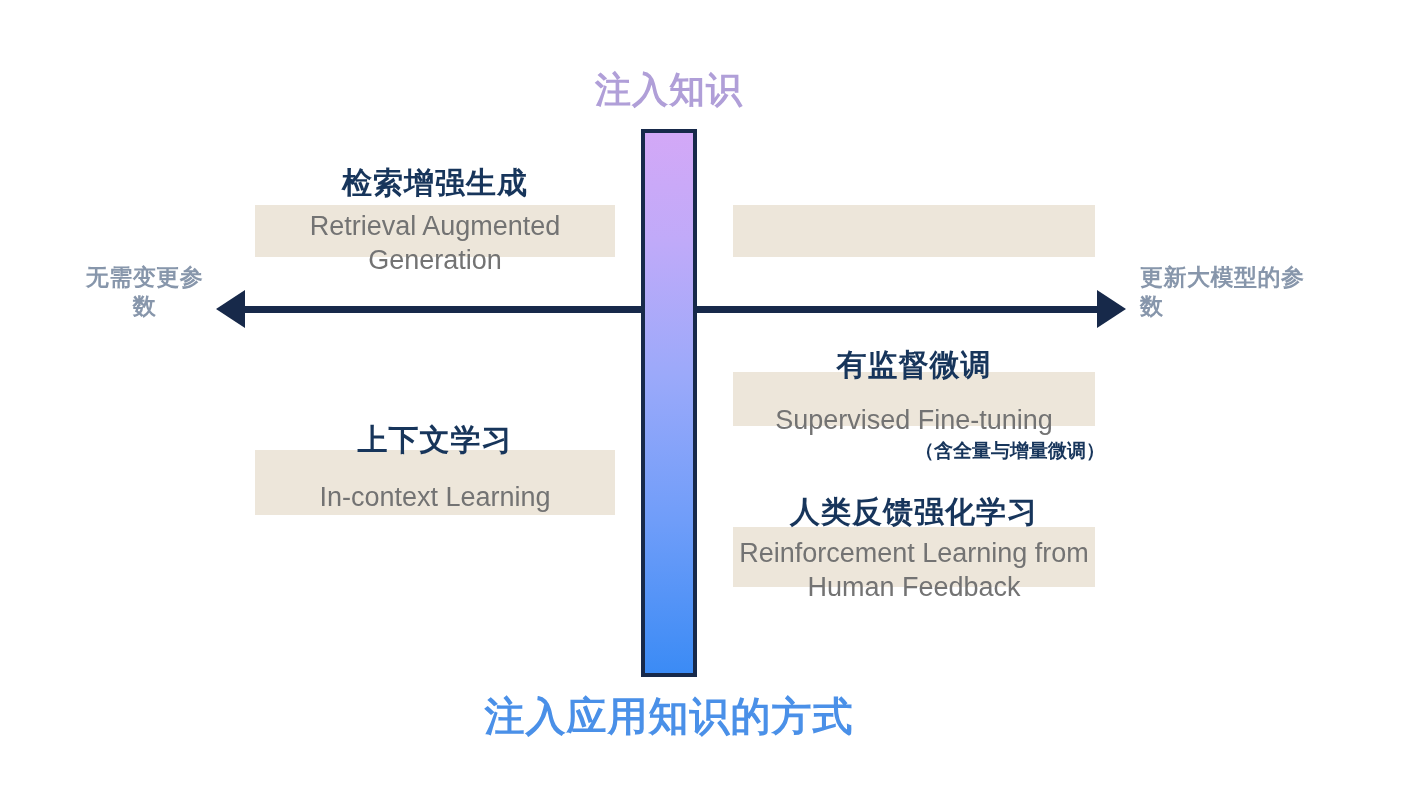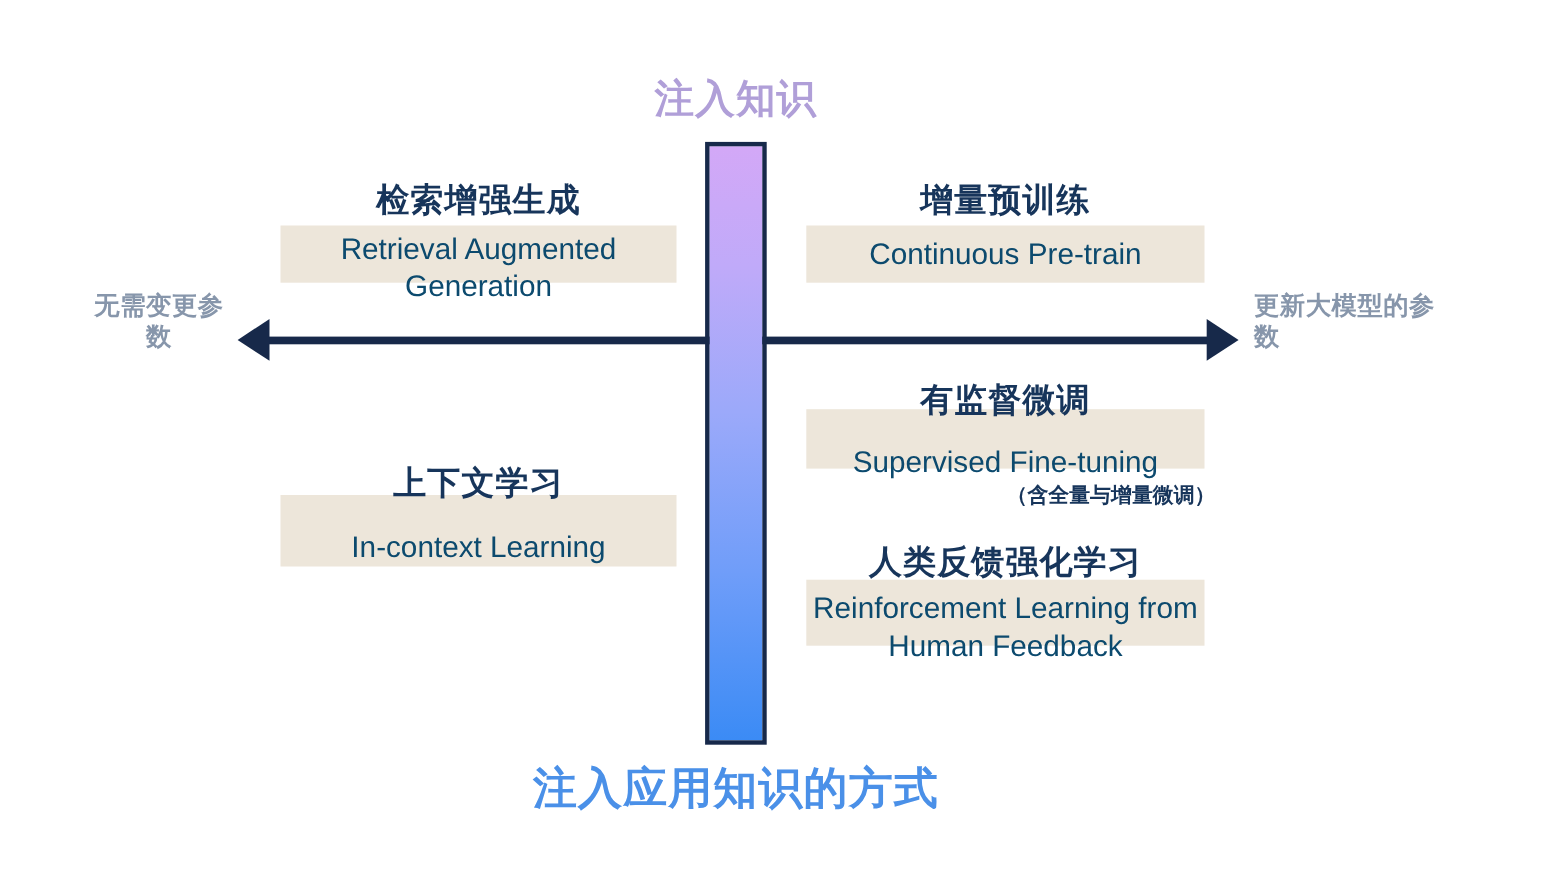--- a/index.html
+++ b/index.html
@@ -124,21 +124,21 @@
     color: #17355B;
     font-size: 30px;
     font-weight: bold;
     text-align: center;
     letter-spacing: 1px;
     line-height: 1.15;
     position: relative;
     z-index: 2;
   }
   .item-en {
-    color: #0c4a6e;
+    color: #737373;
     font-size: 27px;
     font-weight: normal;
     text-align: center;
     line-height: 1.26;
     position: relative;
     z-index: 2;
   }
   .item-note {
     color: #17355B;
     font-size: 19px;
@@ -165,24 +165,20 @@
   <div class="axis-label left-label">无需变更参数</div>
   <div class="axis-label right-label">更新大模型的参数</div>
 
   <div class="band" style="left:255px; top:205px; width:360px; height:52px;"></div>
   <div class="item" style="left:235px; top:166px; width:400px;">
     <div class="item-cn">检索增强生成</div>
     <div class="item-en" style="margin-top:8px; padding:0 10px;">Retrieval Augmented Generation</div>
   </div>
 
   <div class="band" style="left:733px; top:205px; width:362px; height:52px;"></div>
-  <div class="item" style="left:723px; top:166px; width:382px;">
-    <div class="item-cn">增量预训练</div>
-    <div class="item-en" style="margin-top:13px;">Continuous Pre-train</div>
-  </div>
 
   <div class="band" style="left:733px; top:372px; width:362px; height:54px;"></div>
   <div class="item" style="left:723px; top:348px; width:382px;">
     <div class="item-cn">有监督微调</div>
     <div class="item-en" style="margin-top:20px;">Supervised Fine-tuning</div>
     <div class="item-note" style="margin-top:3px;">（含全量与增量微调）</div>
   </div>
 
   <div class="band" style="left:255px; top:450px; width:360px; height:65px;"></div>
   <div class="item" style="left:235px; top:423px; width:400px;">

